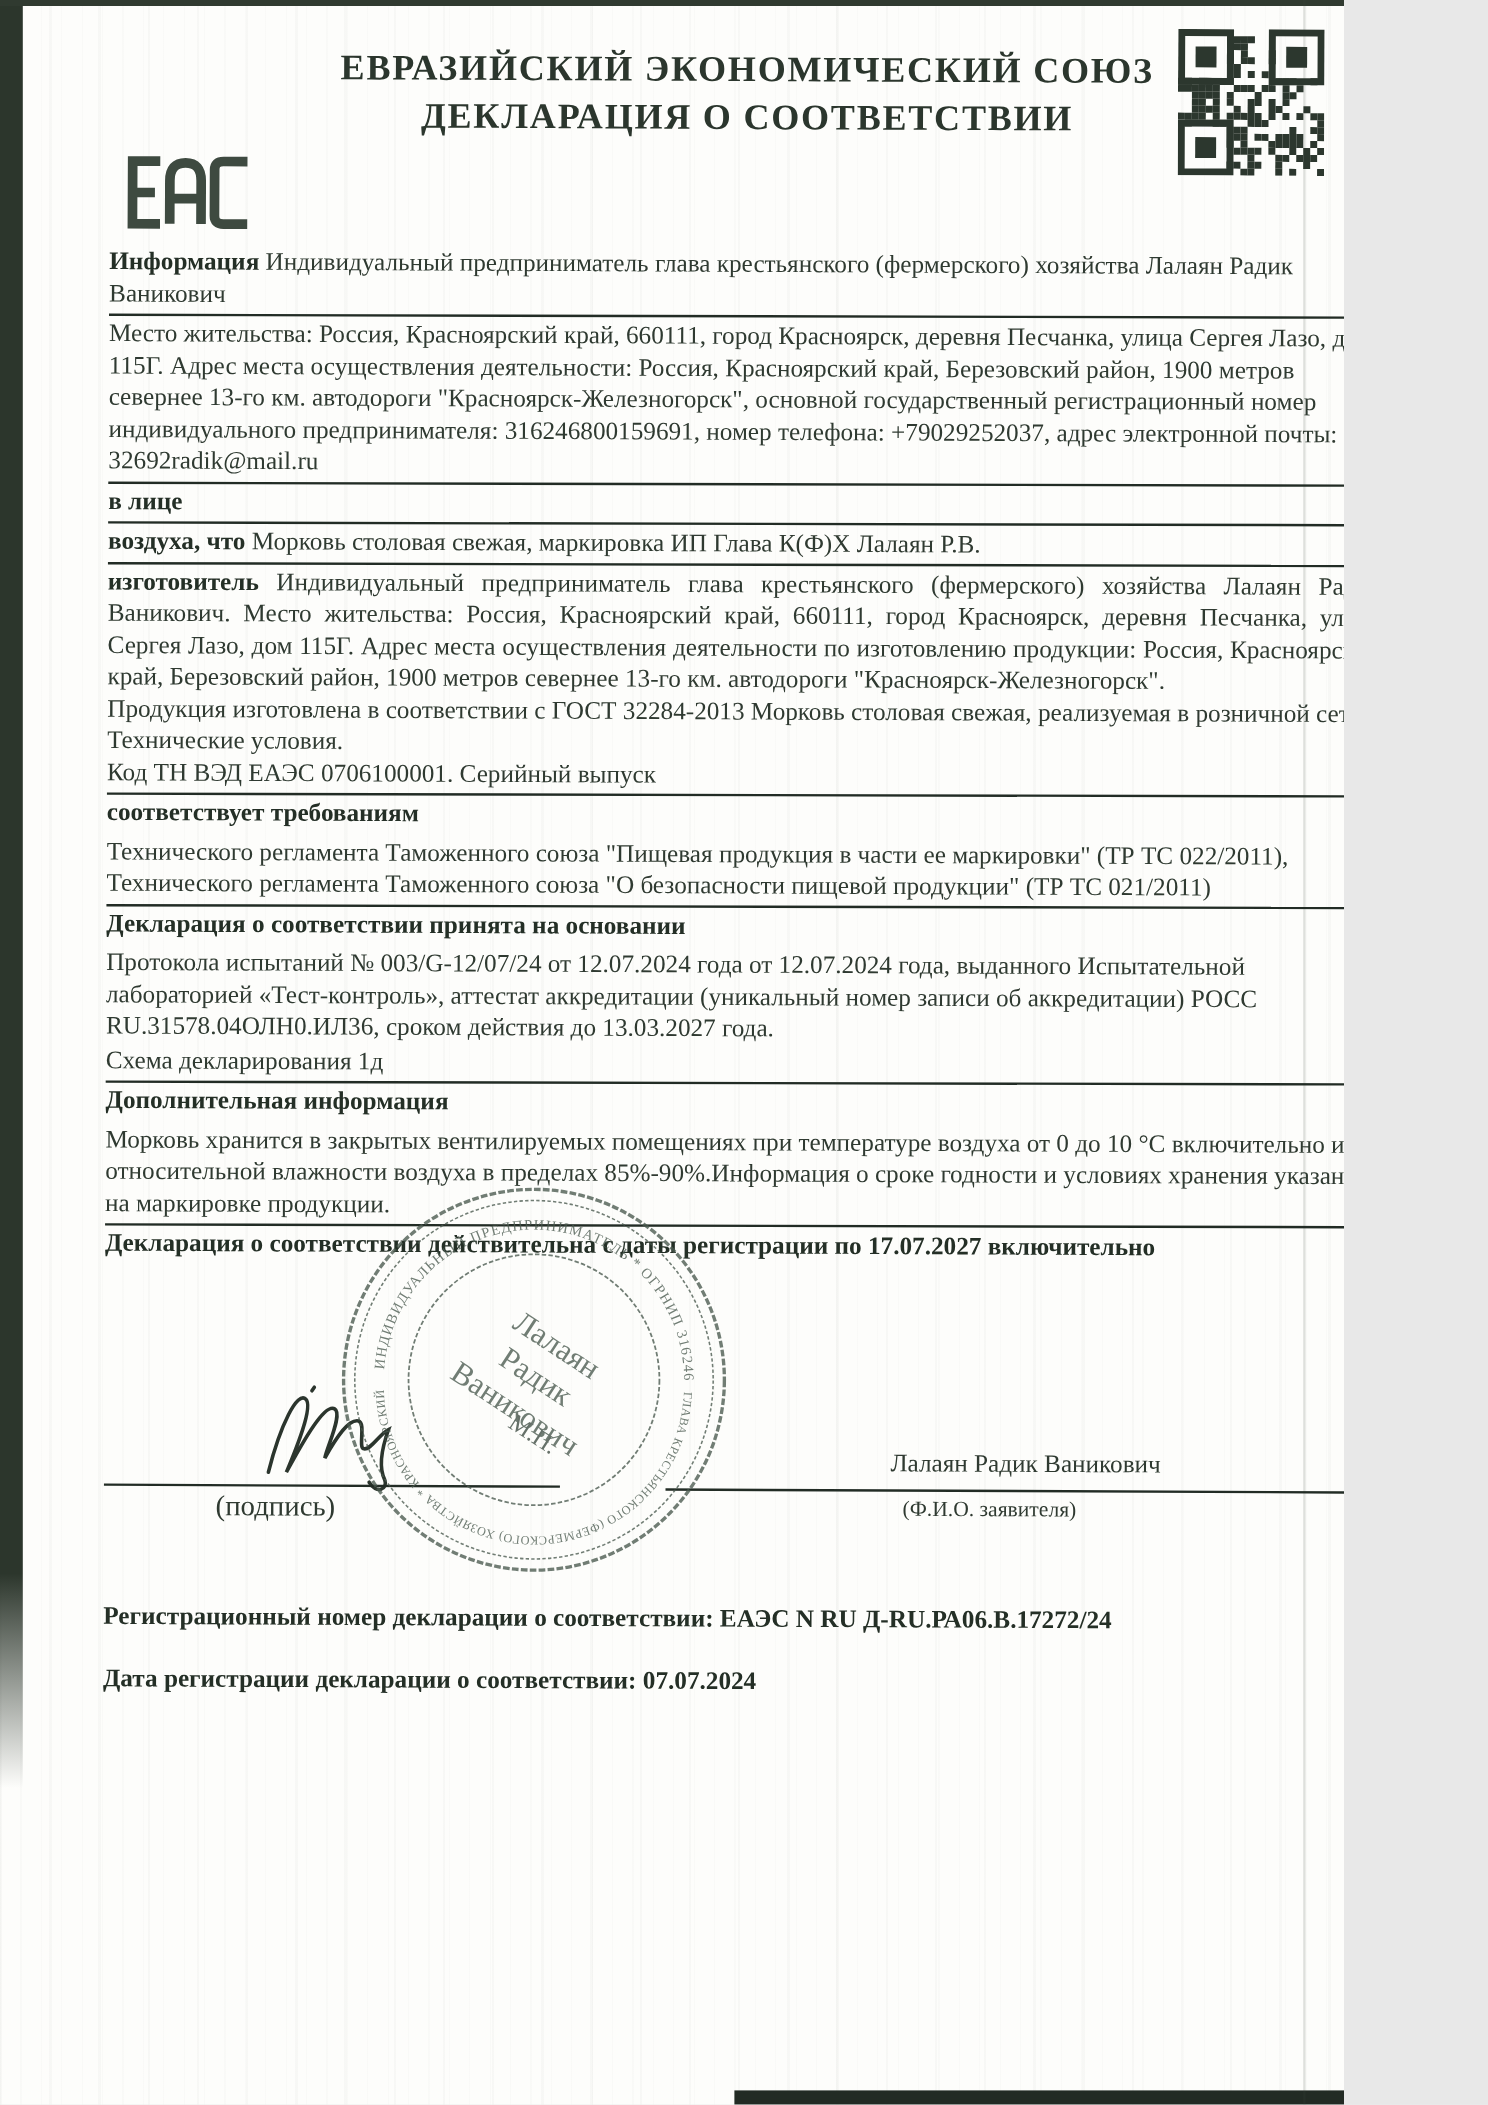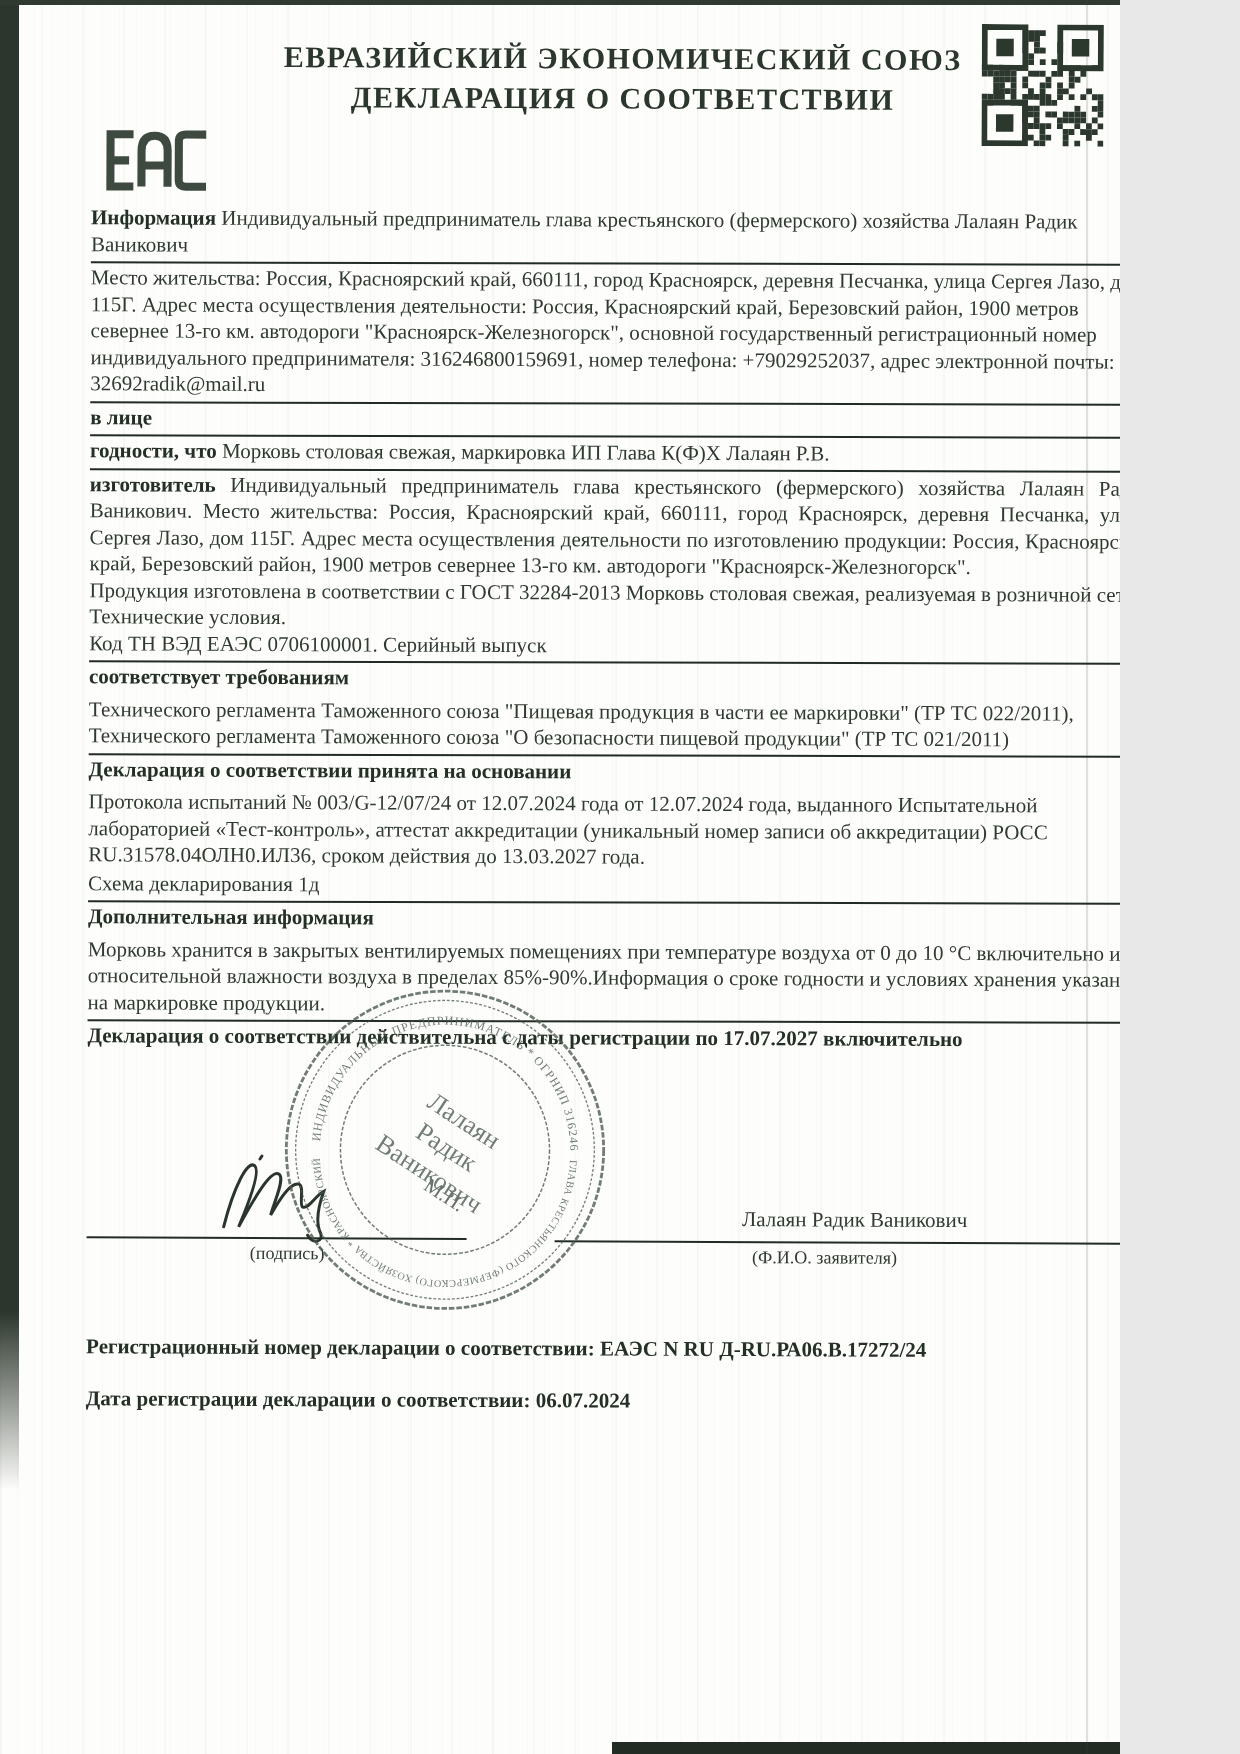--- a/index.html
+++ b/index.html
@@ -27,21 +27,21 @@
   .content{position:absolute;left:92px;top:206px;width:1062px;font-size:21px;line-height:26.5px;}
   .para{margin:0;}
   .para.gap{margin-top:6px;margin-bottom:2px;}
   .b{font-weight:bold;color:#242f26;}
   .just{text-align:justify;}
   .rule{height:2px;background:#222c25;margin:3px 0 2px 0;transform:rotate(-0.12deg);}
 
   
   .sig-svg{position:absolute;left:196px;top:1148px;width:170px;height:100px;}
   .sig-line{position:absolute;left:92px;top:1238px;width:380px;border-top:2px solid #222c25;}
-  .sig-caption{position:absolute;left:140px;top:1244px;width:190px;text-align:right;font-size:18px;}
+  .sig-caption{position:absolute;left:140px;top:1244px;width:190px;text-align:center;font-size:24px;}
   .fio-name{position:absolute;left:600px;top:1206px;width:520px;text-align:center;font-size:21px;}
   .fio-line{position:absolute;left:560px;top:1240px;width:592px;border-top:2px solid #222c25;}
   .fio-caption{position:absolute;left:600px;top:1246px;width:460px;text-align:center;font-size:18px;}
 
   .stamp{position:absolute;left:282px;top:982px;width:336px;height:336px;opacity:0.78;}
 
   .footer-line{position:absolute;left:92px;width:1062px;font-size:21px;font-weight:bold;color:#242f26;}
   .f1{top:1336px;} .f2{top:1388px;}
 </style>
 </head>
@@ -216,21 +216,21 @@
         </svg>
     </div>
 
     <main class="content">
       <p class="para"><span class="b">Информация</span> <span>Индивидуальный предприниматель глава крестьянского (фермерского) хозяйства Лалаян Радик Ваникович</span></p>
       <div class="rule"></div>
       <p class="para">Место жительства: Россия, Красноярский край, 660111, город Красноярск, деревня Песчанка, улица Сергея Лазо, дом 115Г. Адрес места осуществления деятельности: Россия, Красноярский край, Березовский район, 1900 метров севернее 13-го км. автодороги "Красноярск-Железногорск", основной государственный регистрационный номер индивидуального предпринимателя: 316246800159691, номер телефона: +79029252037, адрес электронной почты: 32692radik@mail.ru</p>
       <div class="rule"></div>
       <p class="para b">в лице</p>
       <div class="rule"></div>
-      <p class="para"><span class="b">годности, что</span> <span>Морковь столовая свежая, маркировка ИП Глава К(Ф)Х Лалаян Р.В.</span></p>
+      <p class="para"><span class="b">воздуха, что</span> <span>Морковь столовая свежая, маркировка ИП Глава К(Ф)Х Лалаян Р.В.</span></p>
       <div class="rule"></div>
       <p class="para just"><span class="b">изготовитель</span> <span>Индивидуальный предприниматель глава крестьянского (фермерского) хозяйства Лалаян Радик Ваникович. Место жительства: Россия, Красноярский край, 660111, город Красноярск, деревня Песчанка, улица Сергея Лазо, дом 115Г. Адрес места осуществления деятельности по изготовлению продукции: Россия, Красноярский край, Березовский район, 1900 метров севернее 13-го км. автодороги "Красноярск-Железногорск".</span></p>
       <p class="para">Продукция изготовлена в соответствии с ГОСТ 32284-2013 Морковь столовая свежая, реализуемая в розничной сети. Технические условия.</p>
       <p class="para">Код ТН ВЭД ЕАЭС 0706100001. Серийный выпуск</p>
       <div class="rule"></div>
       <p class="para b">соответствует требованиям</p>
       <p class="para gap">Технического регламента Таможенного союза "Пищевая продукция в части ее маркировки" (ТР ТС 022/2011), Технического регламента Таможенного союза "О безопасности пищевой продукции" (ТР ТС 021/2011)</p>
       <div class="rule"></div>
       <p class="para b">Декларация о соответствии принята на основании</p>
       <p class="para gap">Протокола испытаний №  003/G-12/07/24 от 12.07.2024 года от 12.07.2024 года, выданного Испытательной лабораторией «Тест-контроль», аттестат аккредитации (уникальный номер записи об аккредитации) РОСС RU.31578.04ОЛН0.ИЛ36, сроком действия до 13.03.2027 года.</p>
@@ -276,16 +276,16 @@
             <text x="180" y="152">Лалаян</text>
             <text x="180" y="186">Радик</text>
             <text x="180" y="220">Ваникович</text>
             <text x="206" y="228" font-size="22" fill="#3c4a41">М.П.</text>
           </g>
         </g>
       </svg>
     </div>
 
     <div class="footer-line f1"><span>Регистрационный номер декларации о соответствии:</span> <span>ЕАЭС N RU Д-RU.РА06.В.17272/24</span></div>
-    <div class="footer-line f2"><span>Дата регистрации декларации о соответствии:</span> <span>06.07.2024</span></div>
+    <div class="footer-line f2"><span>Дата регистрации декларации о соответствии:</span> <span>07.07.2024</span></div>
 
   </div>
 </div>
 
 </body></html>

